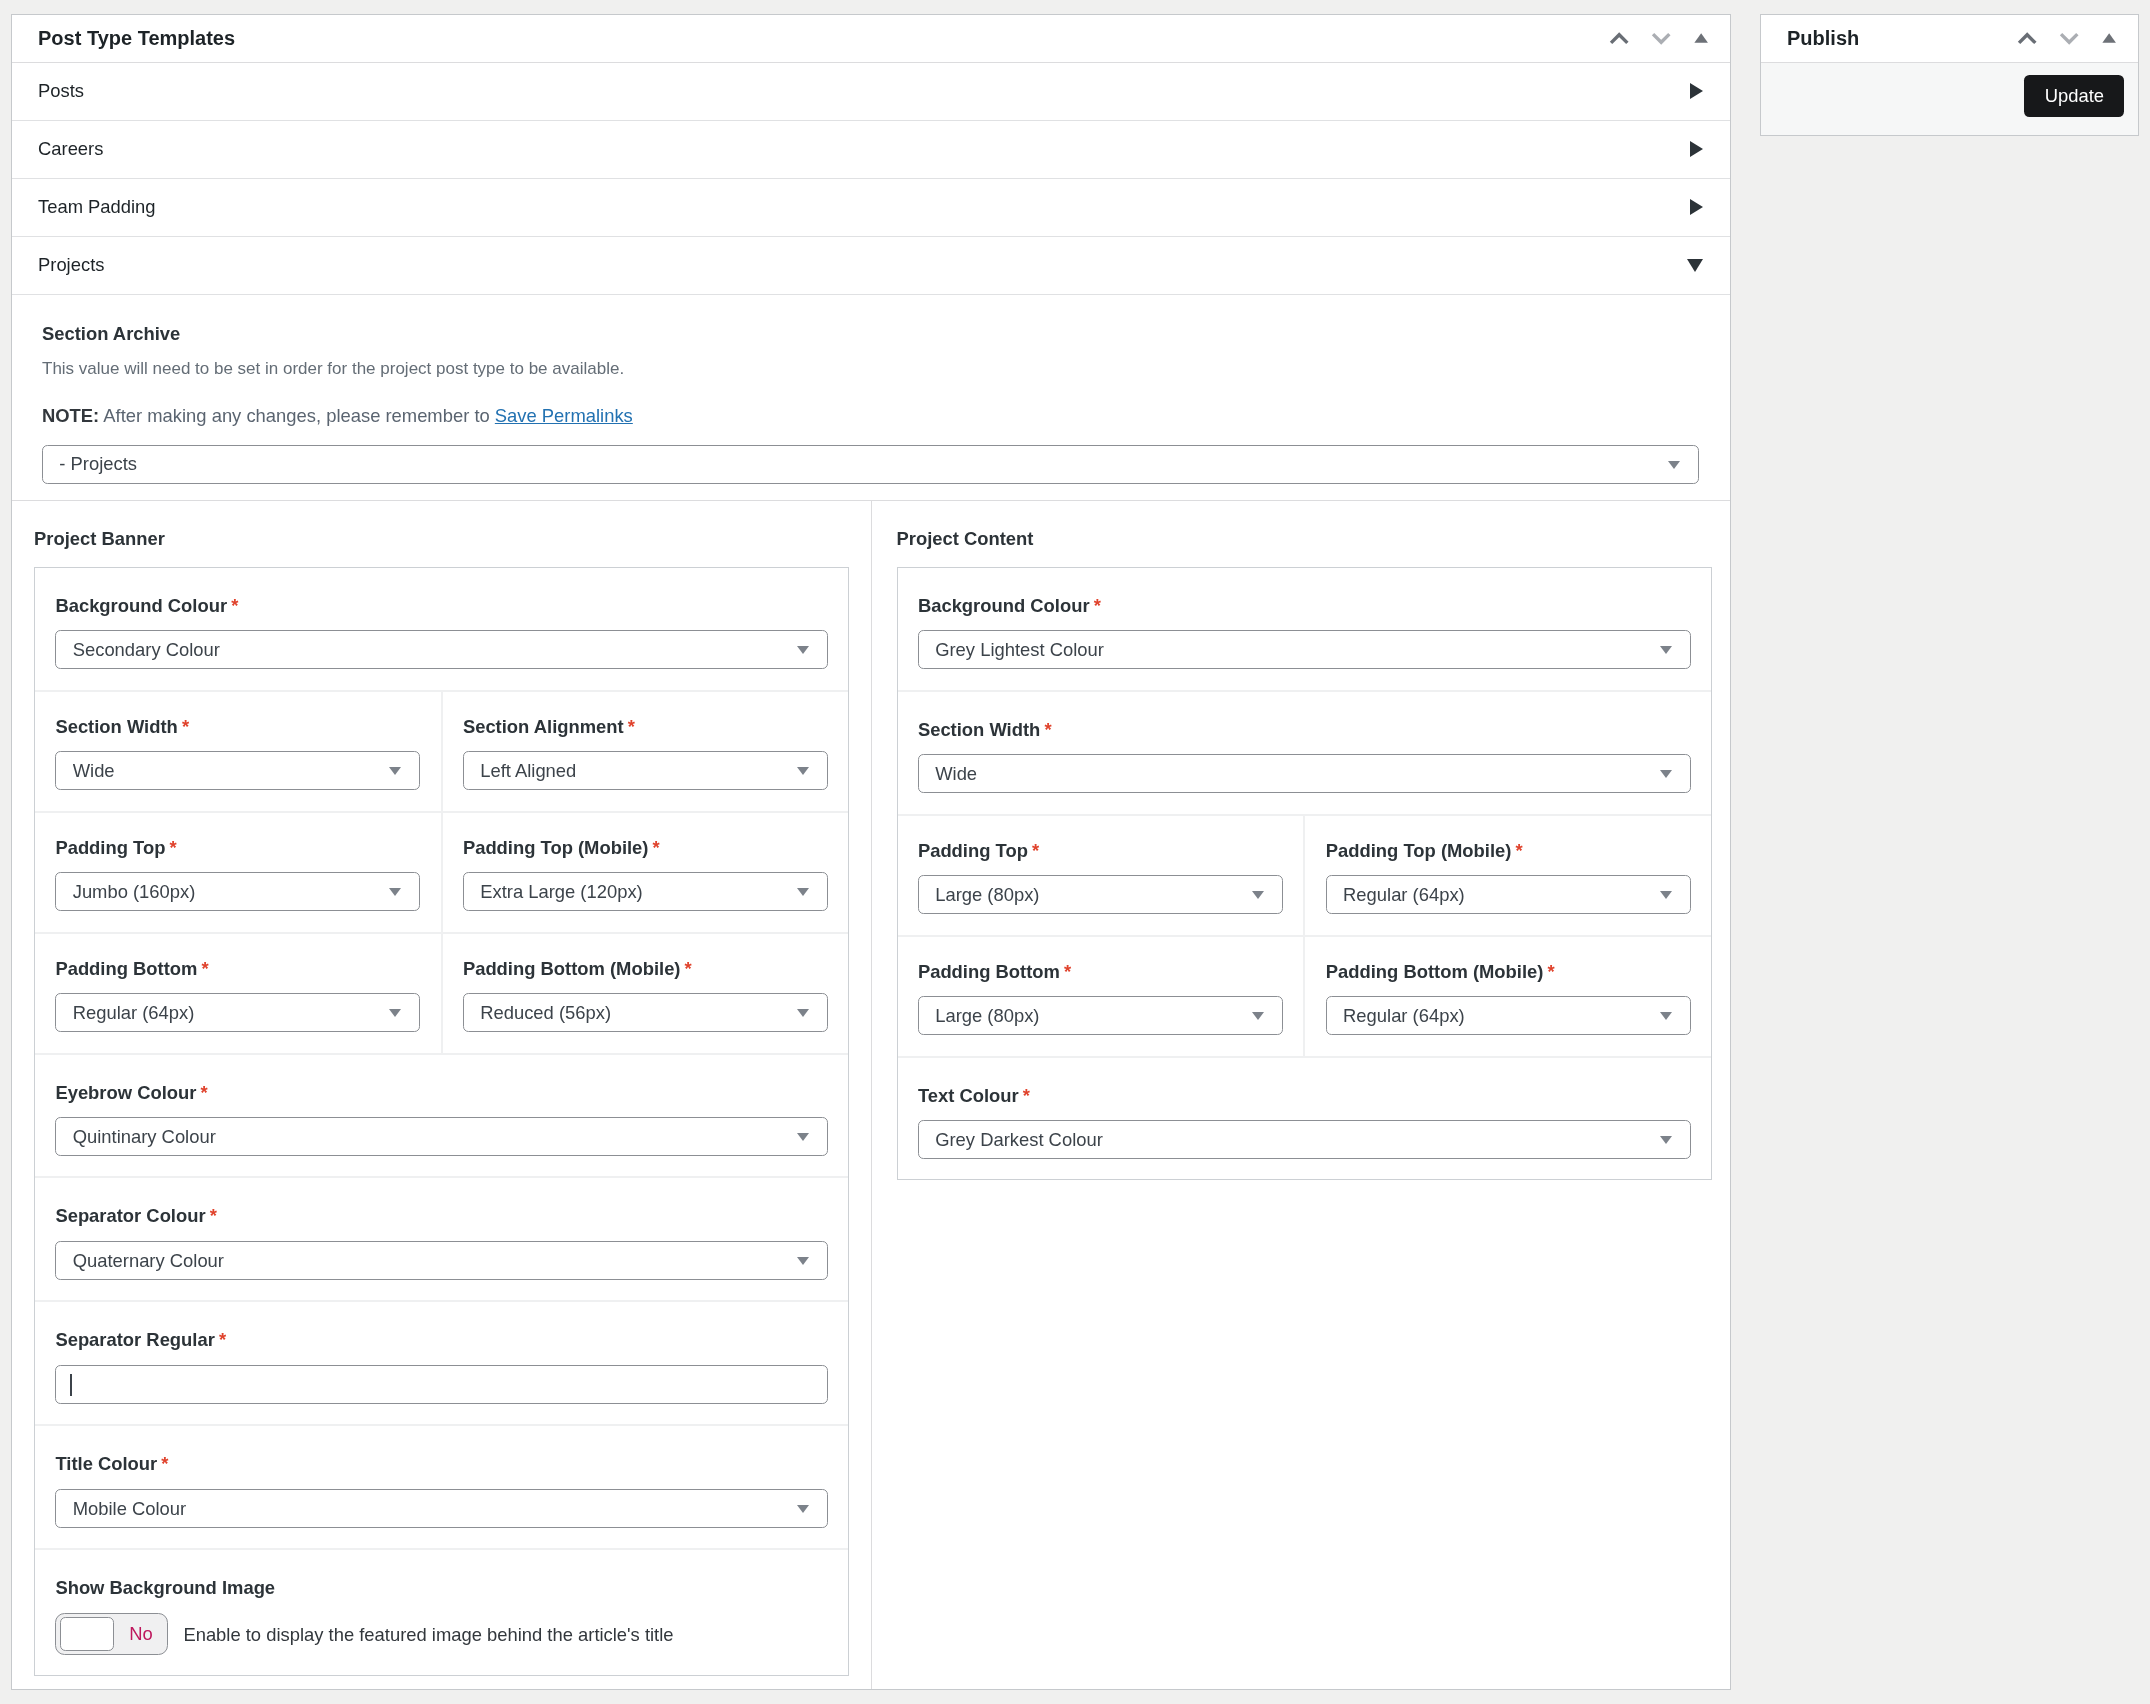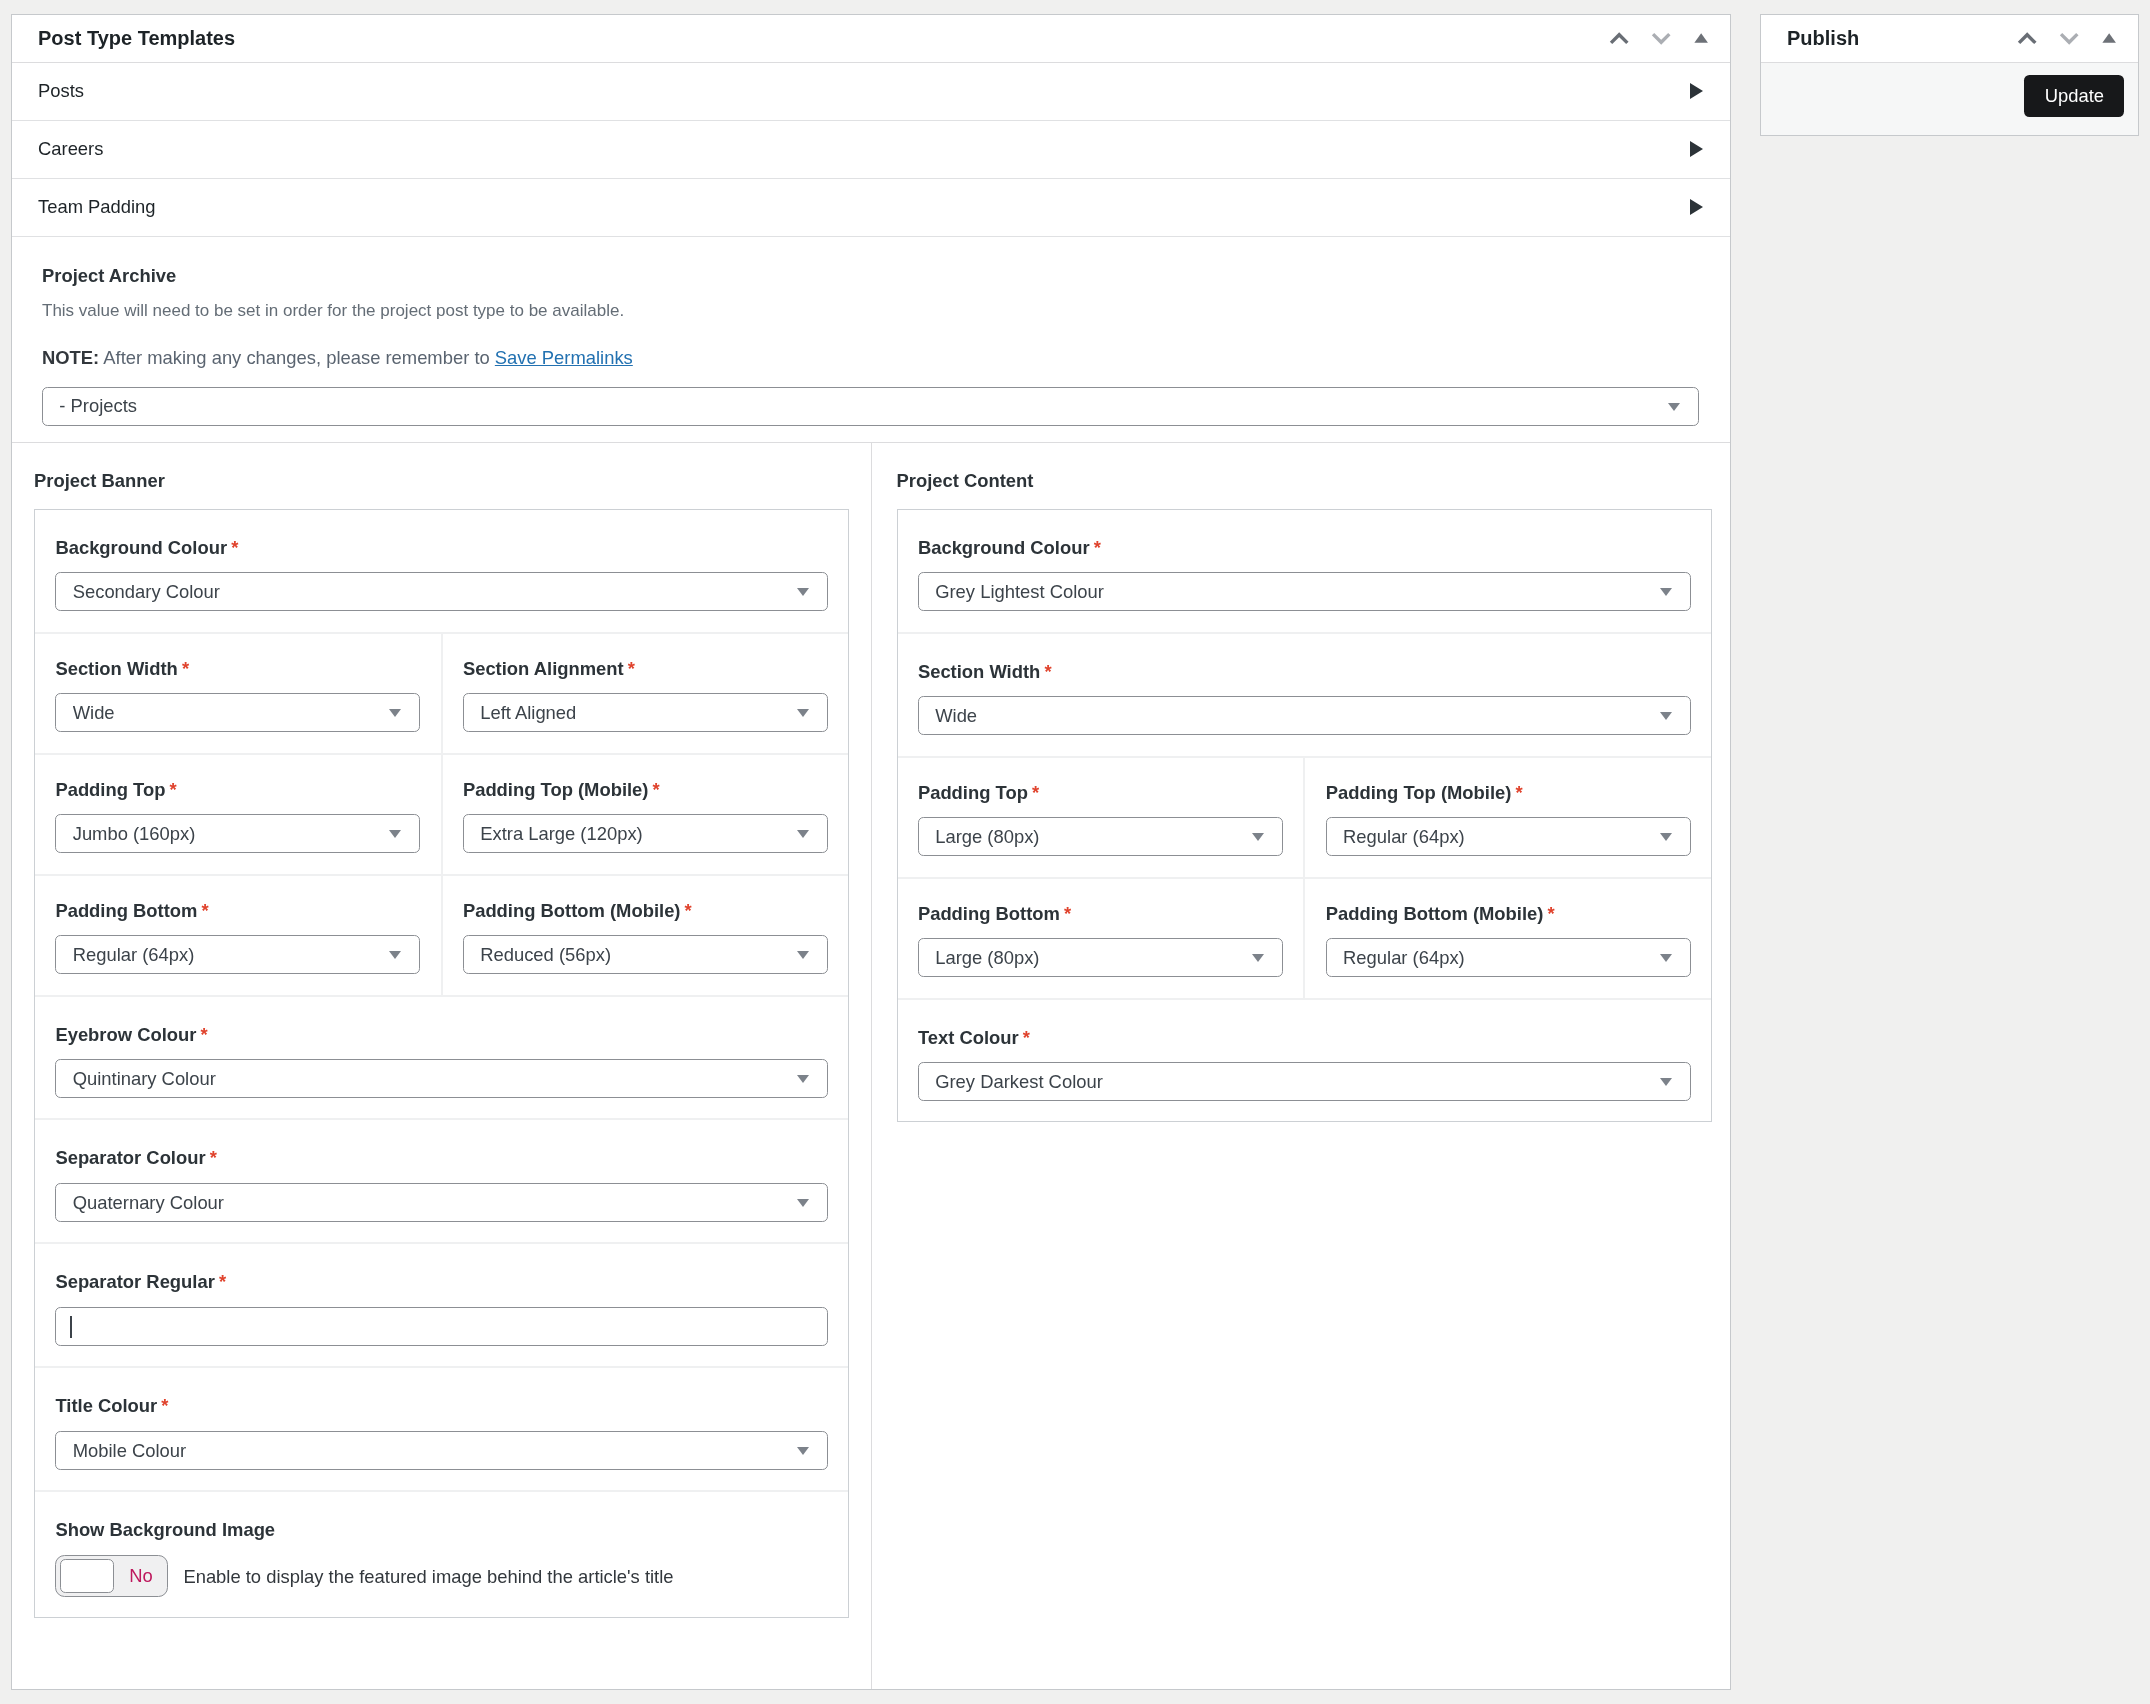--- a/index.html
+++ b/index.html
@@ -106,23 +106,27 @@
       <span class="tri-right"></span>
     </div>
     <div class="acc-row">
       <span class="acc-label">Careers</span>
       <span class="tri-right"></span>
     </div>
     <div class="acc-row">
       <span class="acc-label">Team Padding</span>
       <span class="tri-right"></span>
     </div>
+    <div class="acc-row">
+      <span class="acc-label">Projects</span>
+      <span class="tri-down"></span>
+    </div>
 
     <div class="archive">
-      <div class="archive-heading">Project Archive</div>
+      <div class="archive-heading">Section Archive</div>
       <div class="archive-desc">This value will need to be set in order for the project post type to be available.</div>
       <div class="note-line"><span class="note-label">NOTE:</span><span> After making any changes, please remember to </span><span class="note-link">Save Permalinks</span></div>
       <div class="select">
         <span class="select-value">- Projects</span>
         <span class="chev"></span>
       </div>
     </div>
 
     <div class="cells">
 

